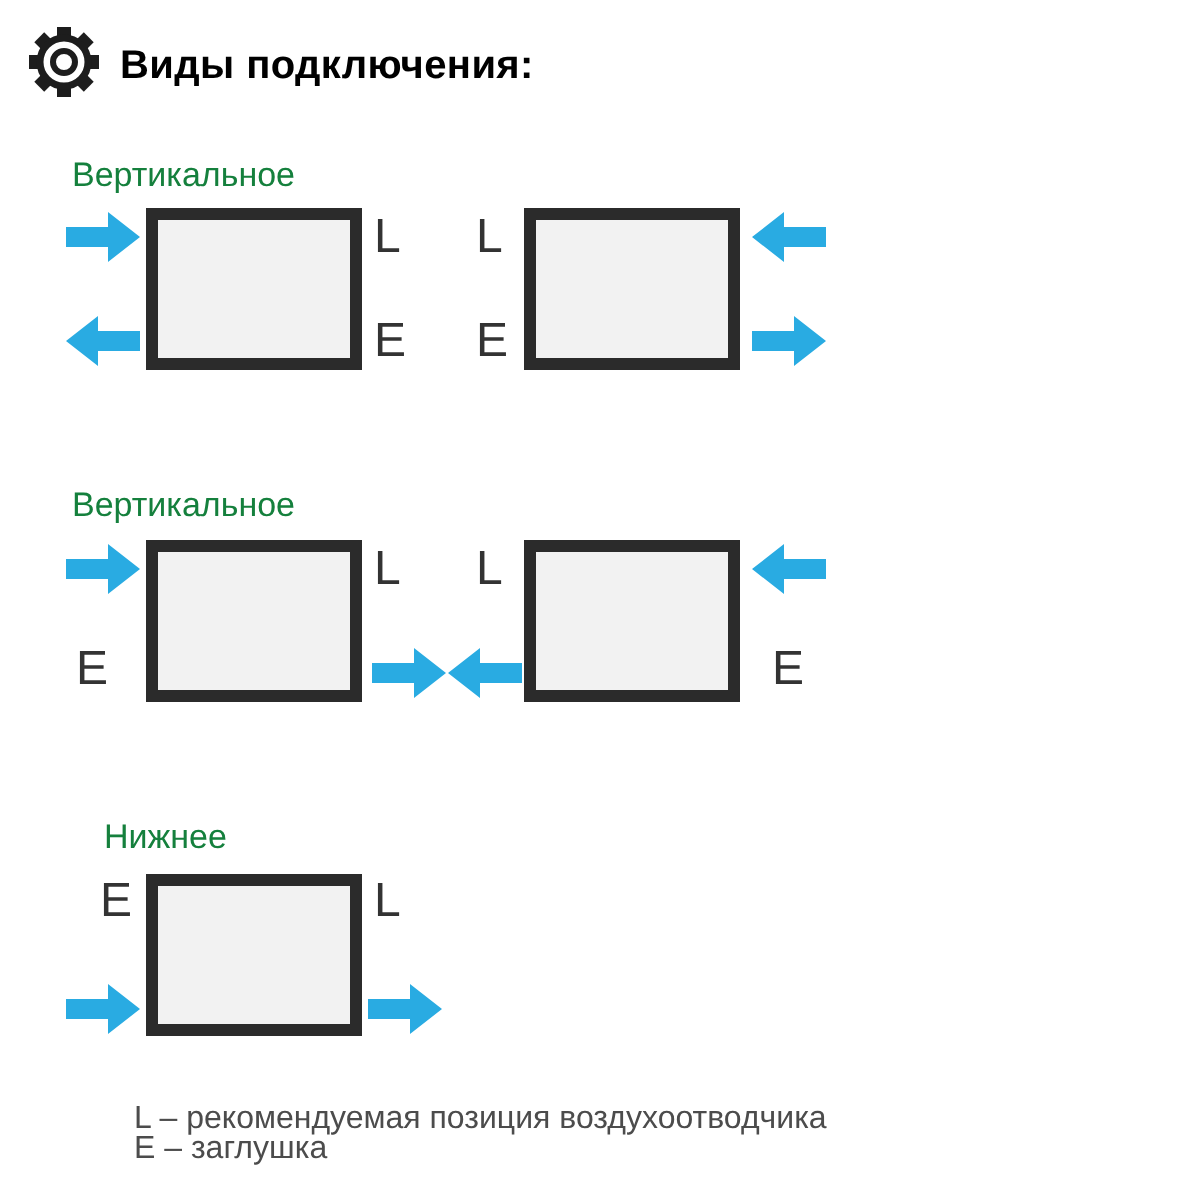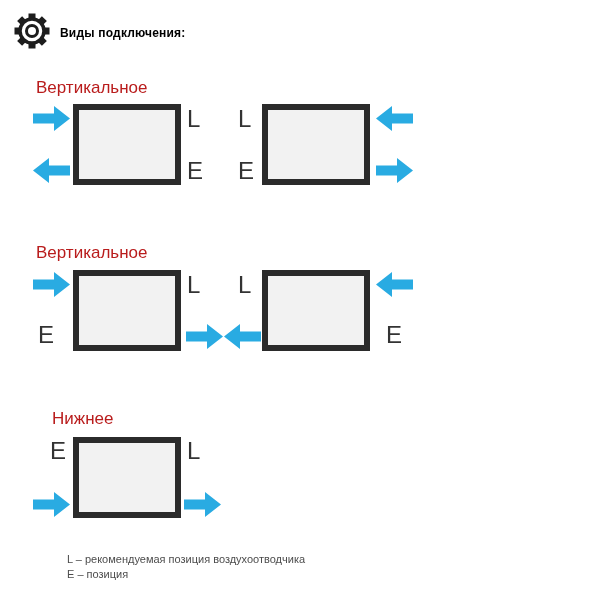--- a/index.html
+++ b/index.html
@@ -7,44 +7,44 @@
     width:600px; height:600px;
     background:#ffffff;
     font-family:"Liberation Sans","DejaVu Sans",sans-serif;
     position:relative;
     overflow:hidden;
   }
   .abs { position:absolute; }
 
   
   .header-title {
-    font-size:12px; font-weight:700; color:#000000; line-height:22px;
+    font-size:20px; font-weight:700; color:#000000; line-height:22px;
     letter-spacing:.2px;
   }
 
   
-  .sec-title { font-size:17px; color:#b91c1c; line-height:20px; }
+  .sec-title { font-size:17px; color:#15803d; line-height:20px; }
 
   
   .box {
     width:96px; height:69px;
     background:var(--radiator-fill,#f2f2f2);
     border:6px solid var(--radiator-border,#2b2b2b);
   }
 
   
   .lbl { font-size:24px; color:#333333; line-height:26px; }
 
   
   .arrow svg { display:block; }
   .arrow polygon { fill:var(--arrow,#29abe2); }
   .arrow.flip svg { transform:scaleX(-1); }
 
   
-  .legend-line { font-size:11px; color:#4c4c4c; line-height:15px;padding-left:31px; }
+  .legend-line { font-size:16px; color:#4c4c4c; line-height:15px;padding-left:31px; }
 
   
   .gear line, .gear circle { stroke:#1d1d1d; }
 </style>
 </head>
 <body>
 
 <span class="abs" style="left:14px;top:13px;">
   <svg class="gear" width="36" height="36" viewBox="0 0 36 36">
     <g fill="#1d1d1d">
@@ -135,13 +135,13 @@
       <polygon points="0,7.5 21,7.5 21,0 37,12.5 21,25 21,17.5 0,17.5"></polygon>
     </svg>
 </span>
 <span class="abs arrow" style="left:184px;top:492px;">
   <svg width="37" height="25" viewBox="0 0 37 25">
       <polygon points="0,7.5 21,7.5 21,0 37,12.5 21,25 21,17.5 0,17.5"></polygon>
     </svg>
 </span>
 
 <span class="abs legend-line" style="left:36px;top:552px;">L – рекомендуемая позиция воздухоотводчика</span>
-<span class="abs legend-line" style="left:36px;top:567px;">E – позиция</span>
+<span class="abs legend-line" style="left:36px;top:567px;">E – заглушка</span>
 
 </body></html>

